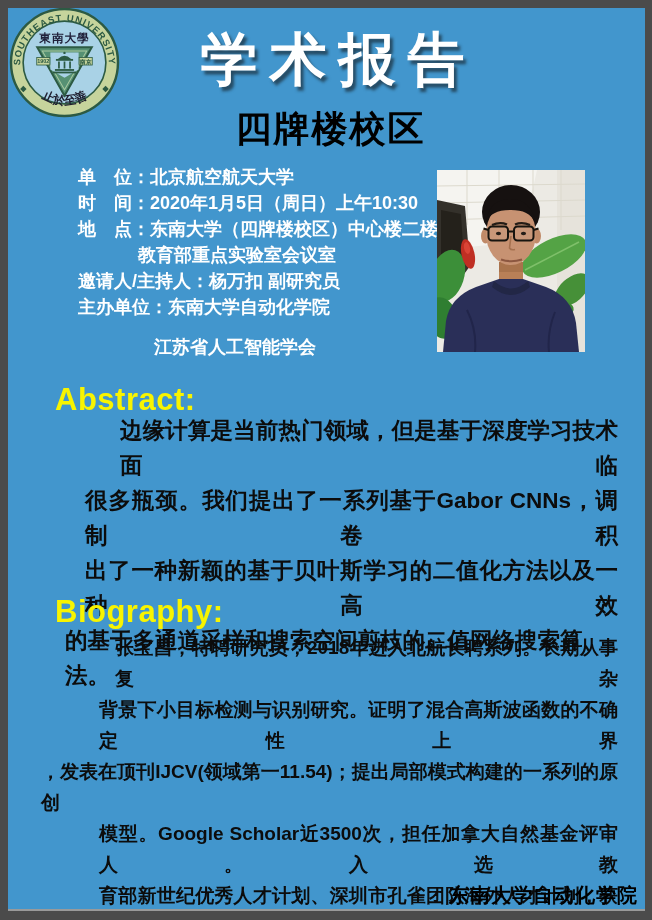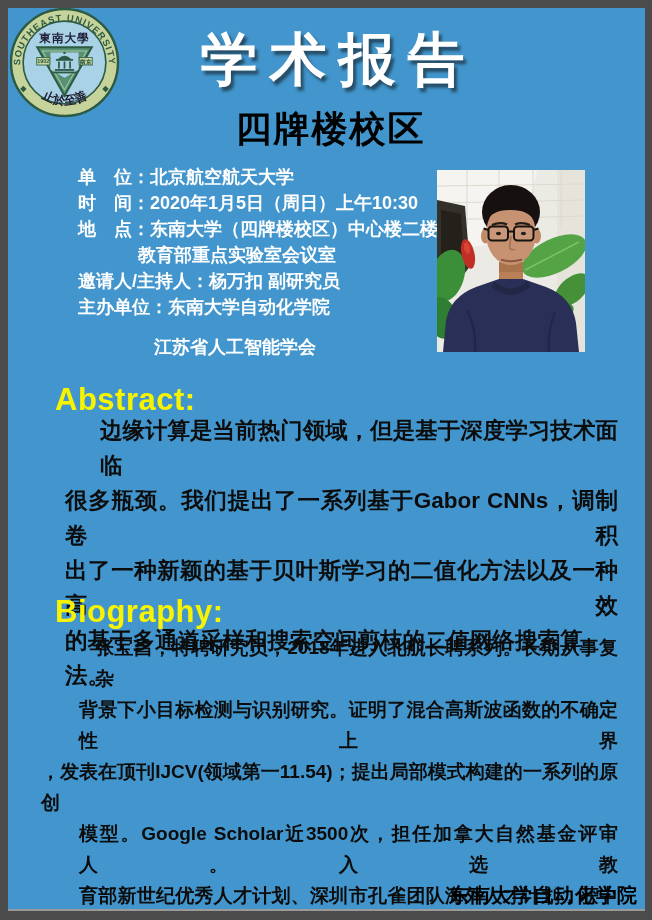--- a/index.html
+++ b/index.html
@@ -41,21 +41,21 @@
   .abstract-heading { top:374px; }
   .bio-heading { top:586px; }
   .abstract-body {
     position:absolute; left:57px; top:405px; width:553px;
     font-size:22.5px; font-weight:bold; color:#0c0c0c; line-height:35px;
   }
   .bio-body {
     position:absolute; left:71px; top:624px; width:539px;
     font-size:19px; font-weight:bold; color:#0c0c0c; line-height:31px;
   }
-  .j { text-align:justify; text-align-last:justify; }
+  .j { text-align:justify; text-align-last:justify;margin-left:20px; }
   .abs-ind { padding-left:35px; }
   .bio-ind { padding-left:16px; }
   .bio-hang { margin-left:-38px; width:calc(100% + 38px); }
   .footer {
     position:absolute; right:7px; top:874px;
     font-size:20px; font-weight:bold; color:#000000; letter-spacing:1px;padding-left:28px;
   }
   .seal-text { font-family:"Liberation Serif",serif; }
 </style>
 </head>

